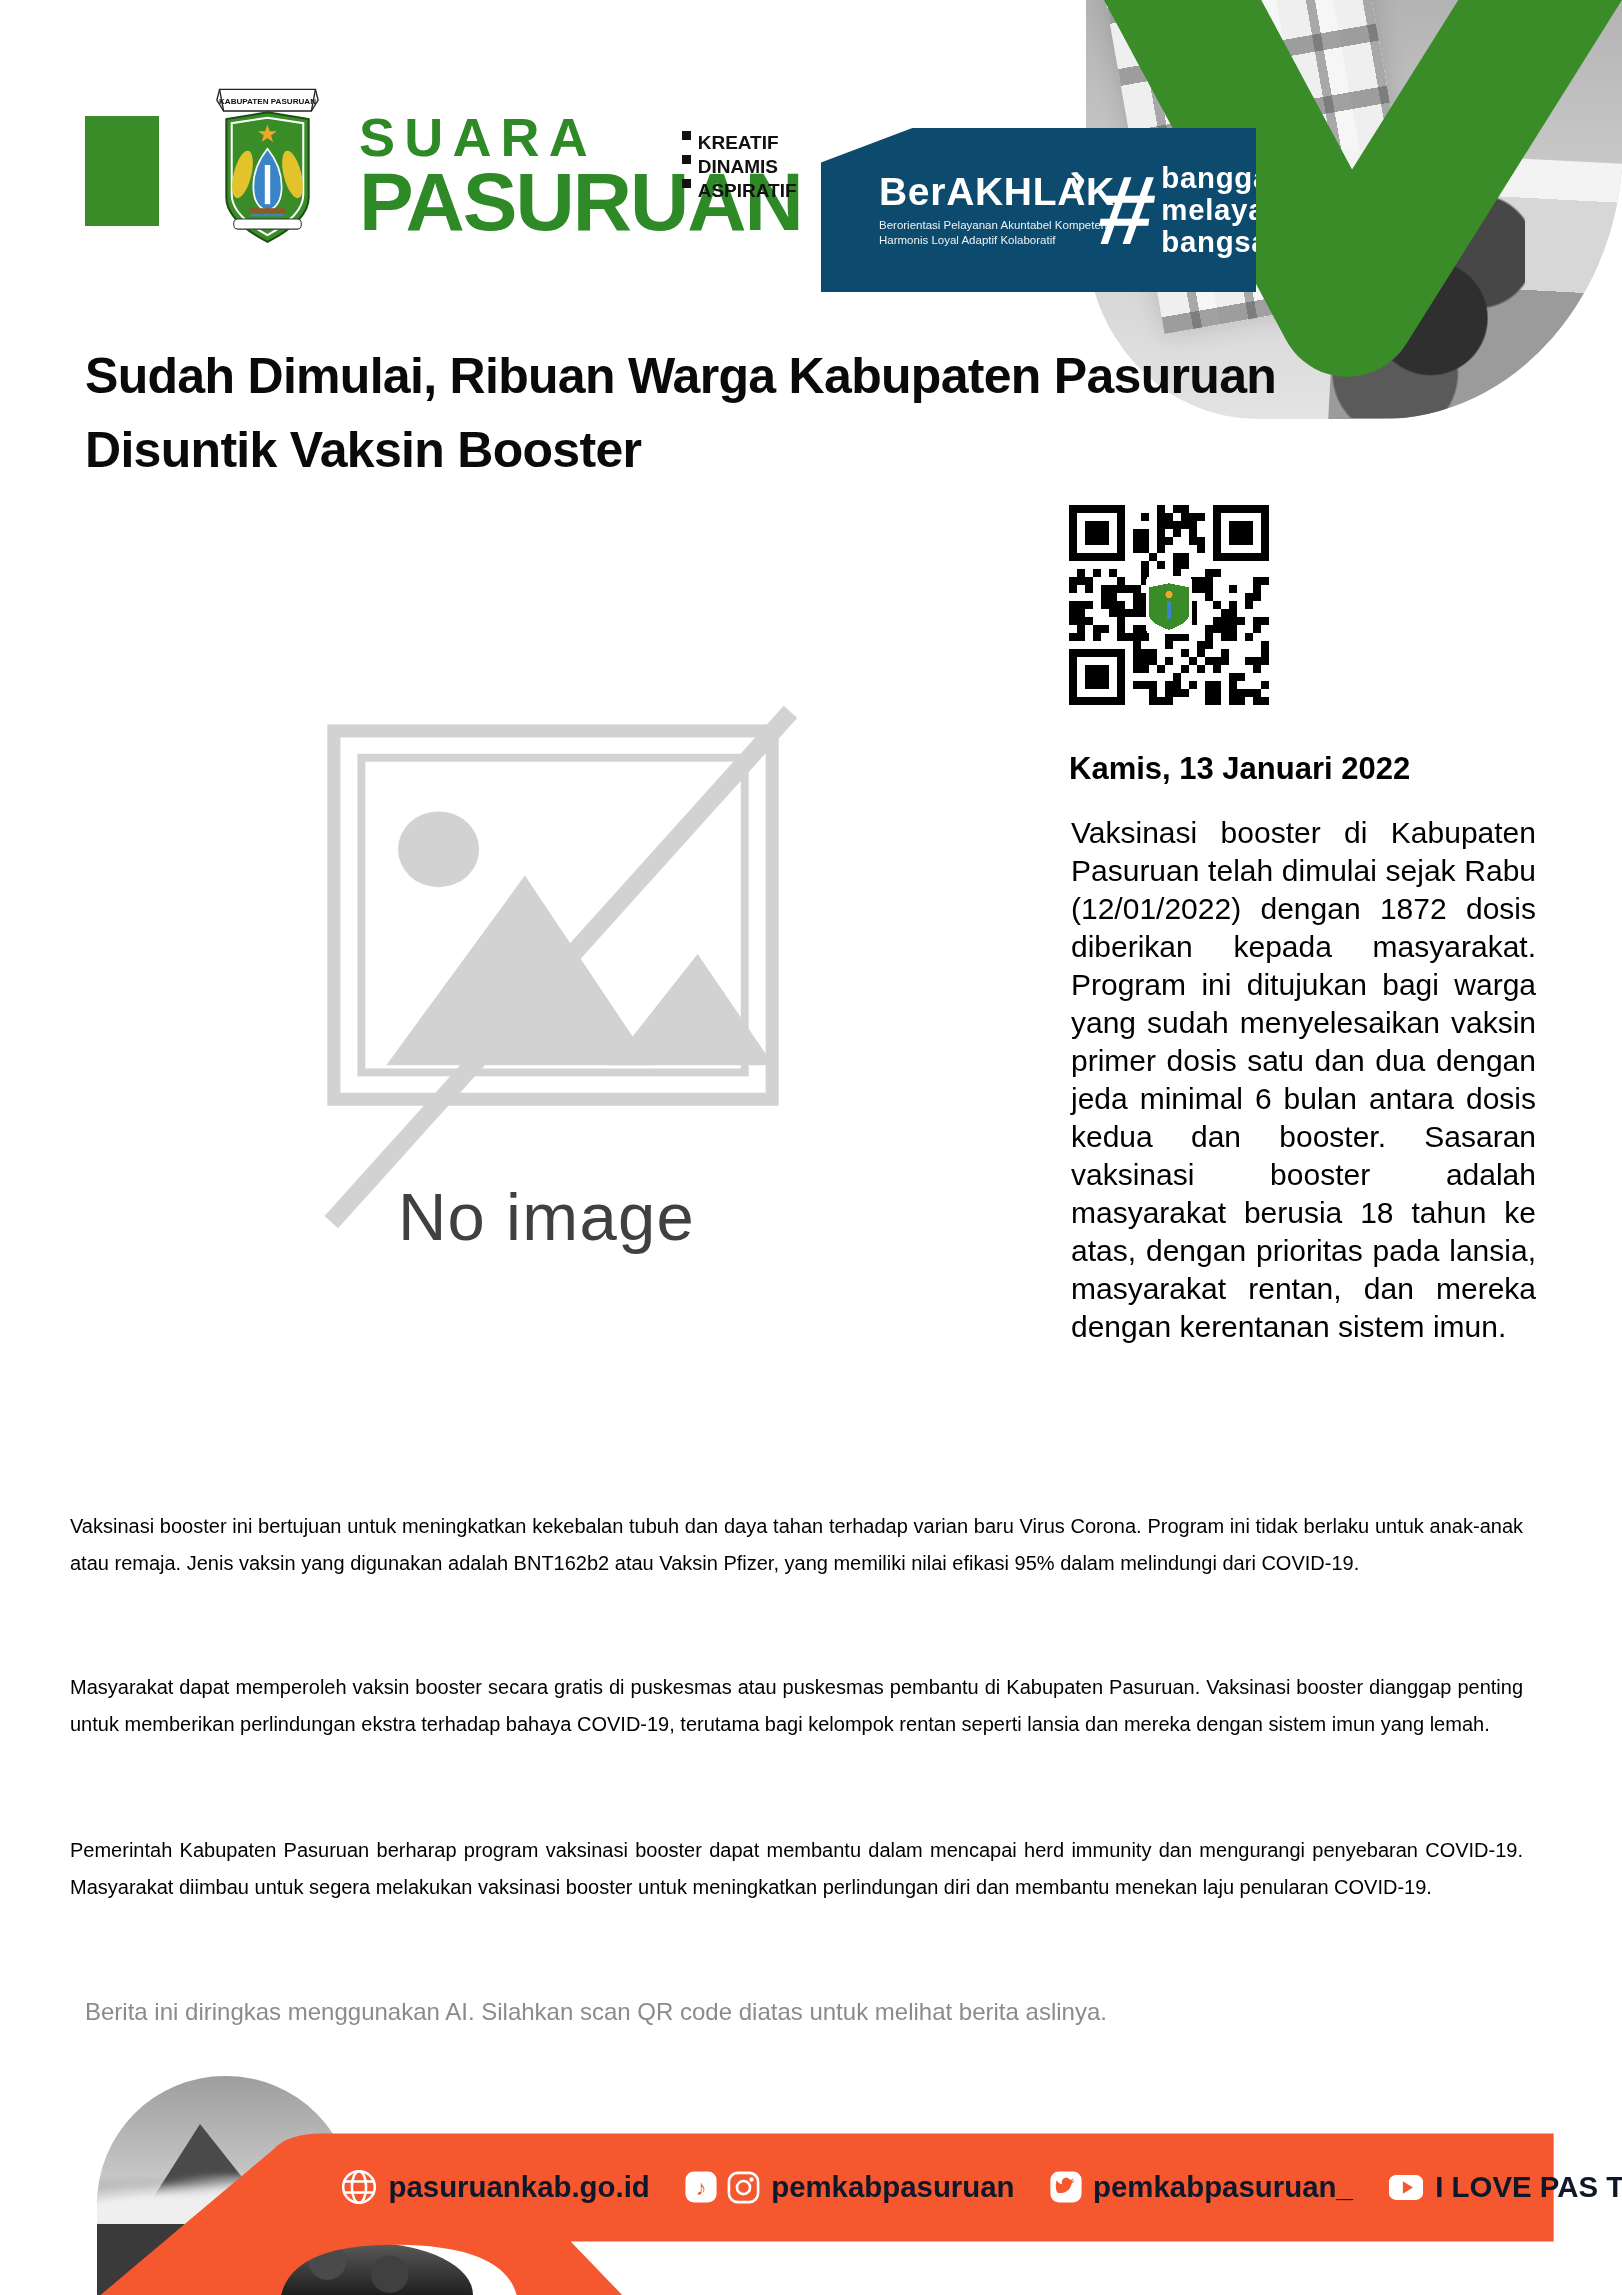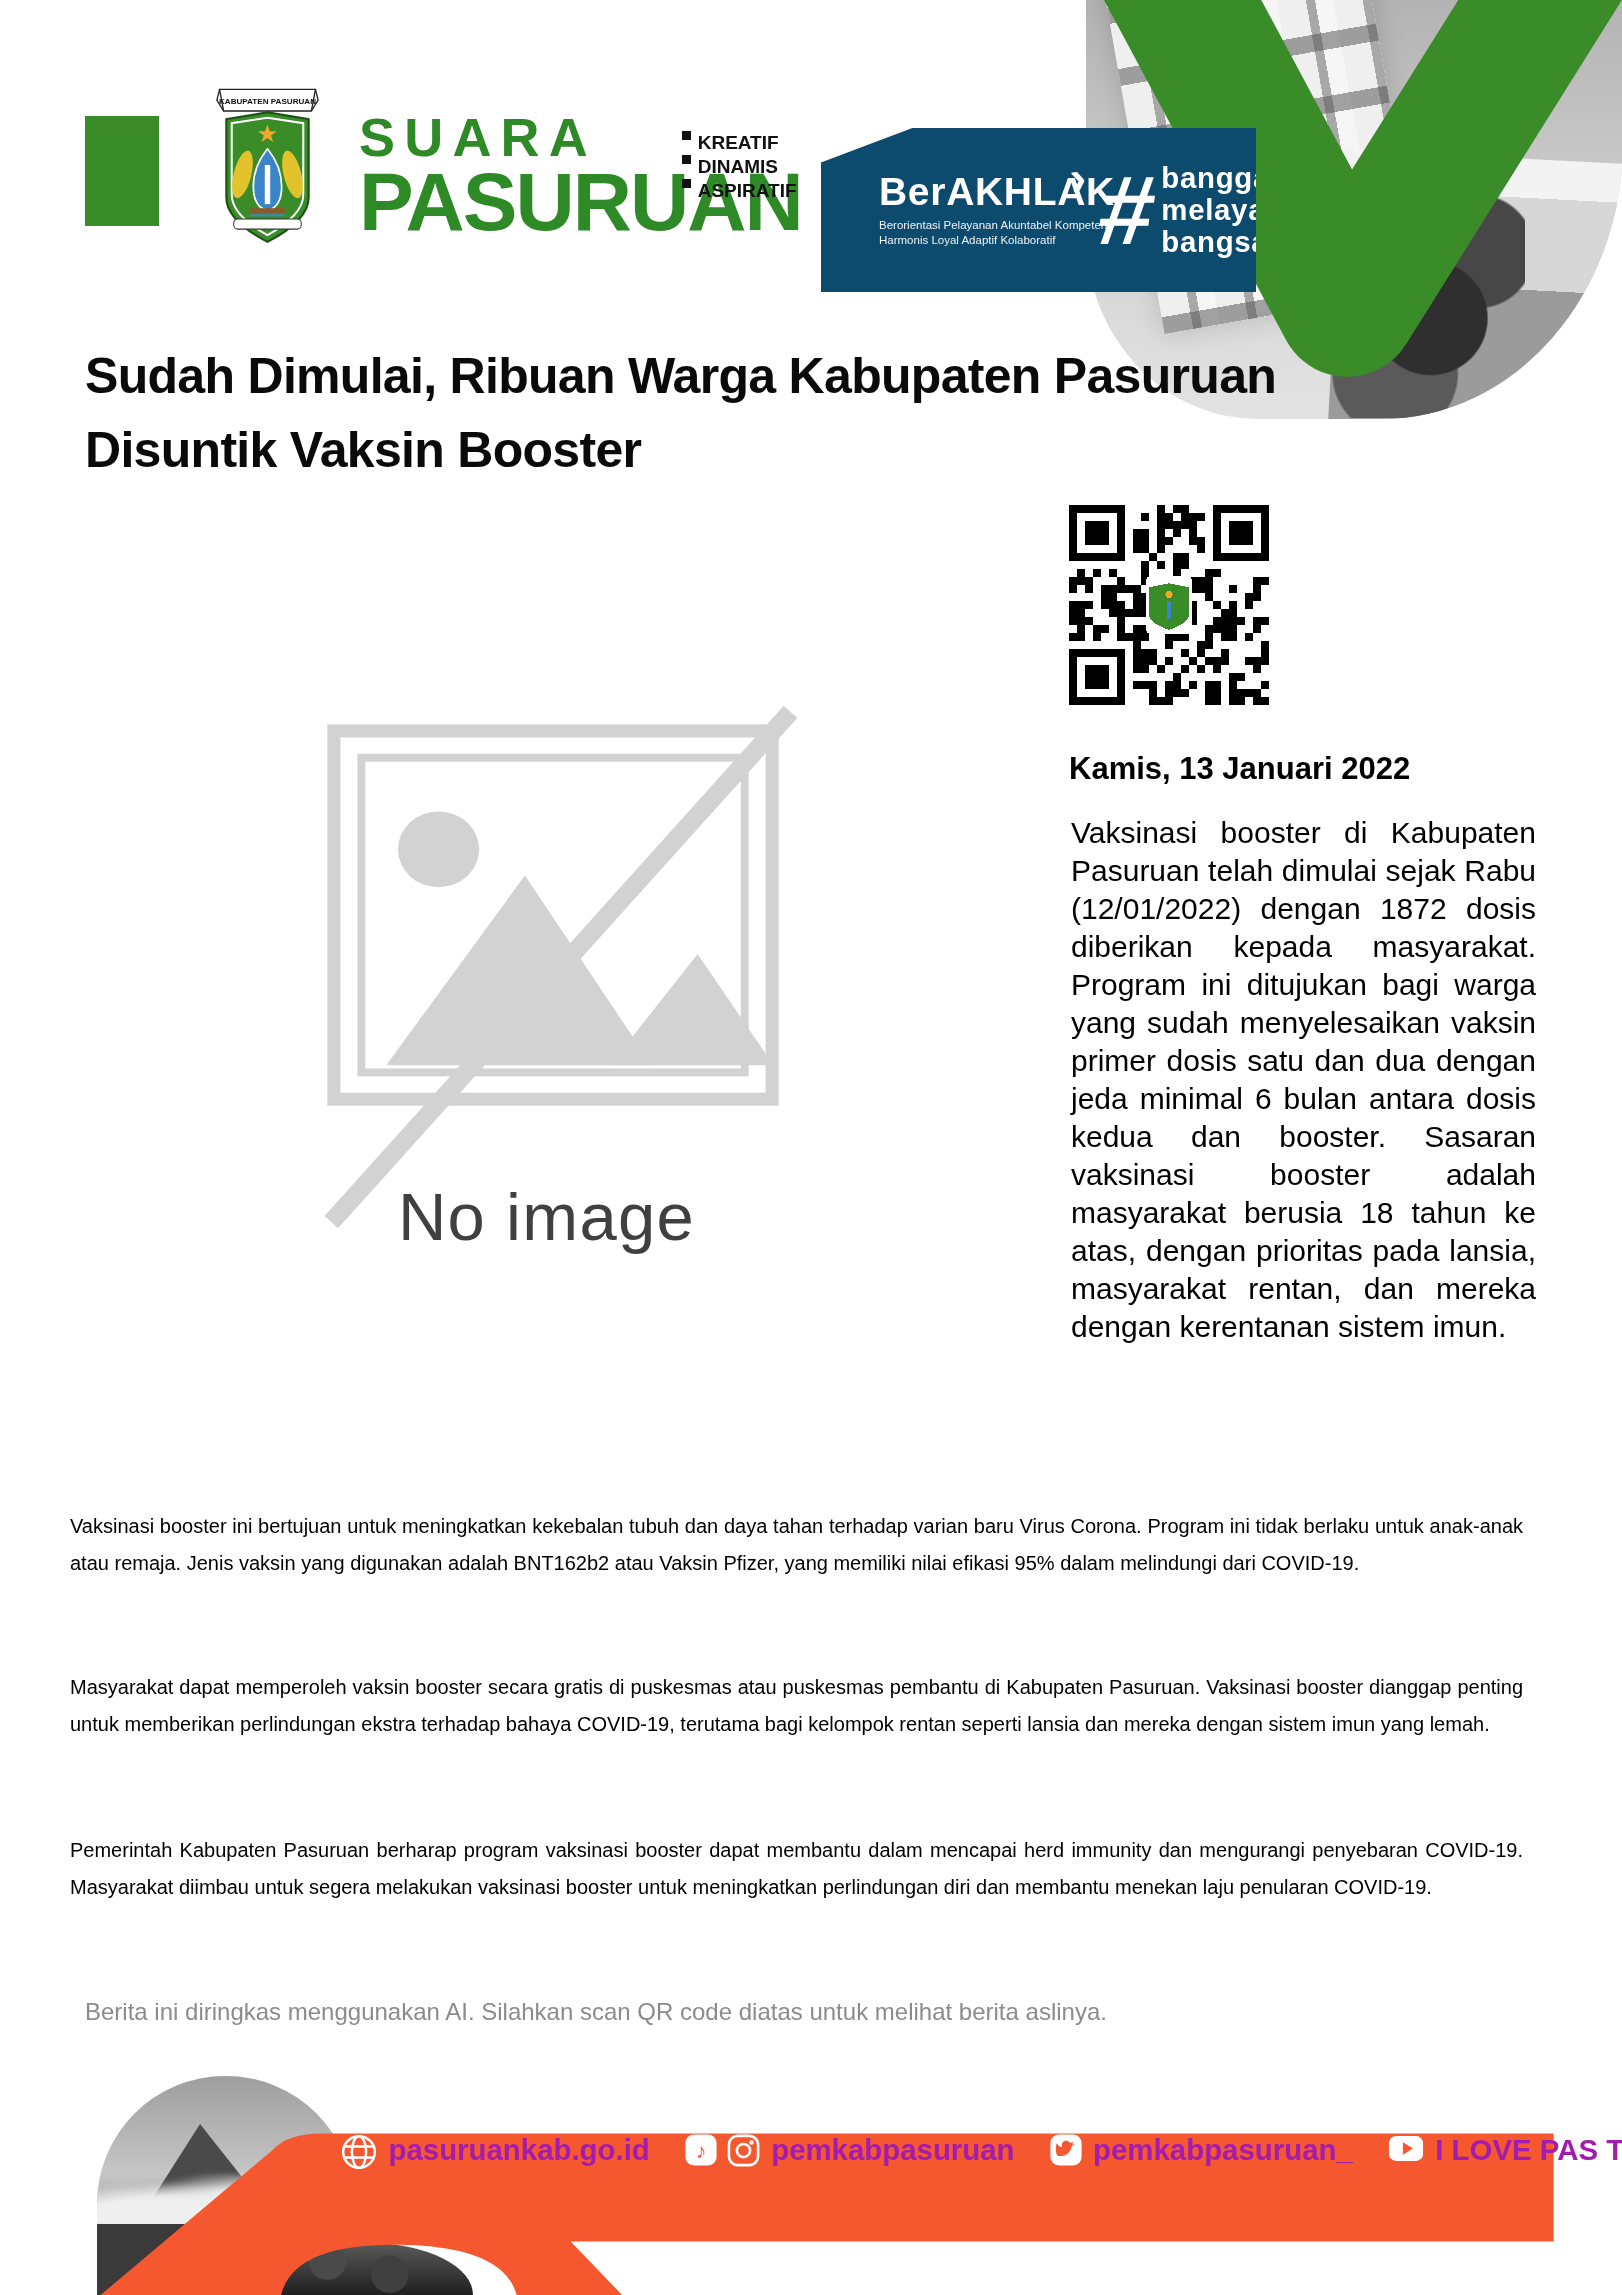--- a/index.html
+++ b/index.html
@@ -81,22 +81,22 @@
       radial-gradient(ellipse at 65% 40%,#e6e6e6 0 28%,transparent 55%),
       radial-gradient(ellipse at 85% 65%,#dcdcdc 0 25%,transparent 55%)}
   .fg-ridge{position:absolute;left:0;bottom:0;width:100%;height:72px;
     background:linear-gradient(100deg,#3a3a3a 30%,#262626 70%)}
   #arch-photo{left:265px;top:2243px;width:208px;height:52px;border-radius:104px 104px 0 0/52px 52px 0 0;
     background:
       radial-gradient(circle at 30% 35%,#4a4a4a 0 12%,transparent 13%),
       radial-gradient(circle at 60% 60%,#404040 0 14%,transparent 15%),
       linear-gradient(#5a5a5a,#1f1f1f)}
   #ribbon{left:0;top:2055px;width:1623px;height:241px}
-  #footer-row{left:340px;top:2133px;width:1230px;height:108px;display:flex;align-items:flex-start;
-    color:#a21caf;font-weight:bold;font-size:29.4px;white-space:nowrap}
+  #footer-row{left:340px;top:2133px;width:1230px;height:108px;display:flex;align-items:center;
+    color:#0f172a;font-weight:bold;font-size:29.4px;white-space:nowrap}
   .f-icon{flex:0 0 auto;display:block}
   .f-text{margin-left:10.5px}
   .f-gap{width:34px;flex:0 0 auto}
   .f-gap-s{width:7.9px;flex:0 0 auto}
 </style>
 </head>
 <body>
 
 <div id="page">
 

